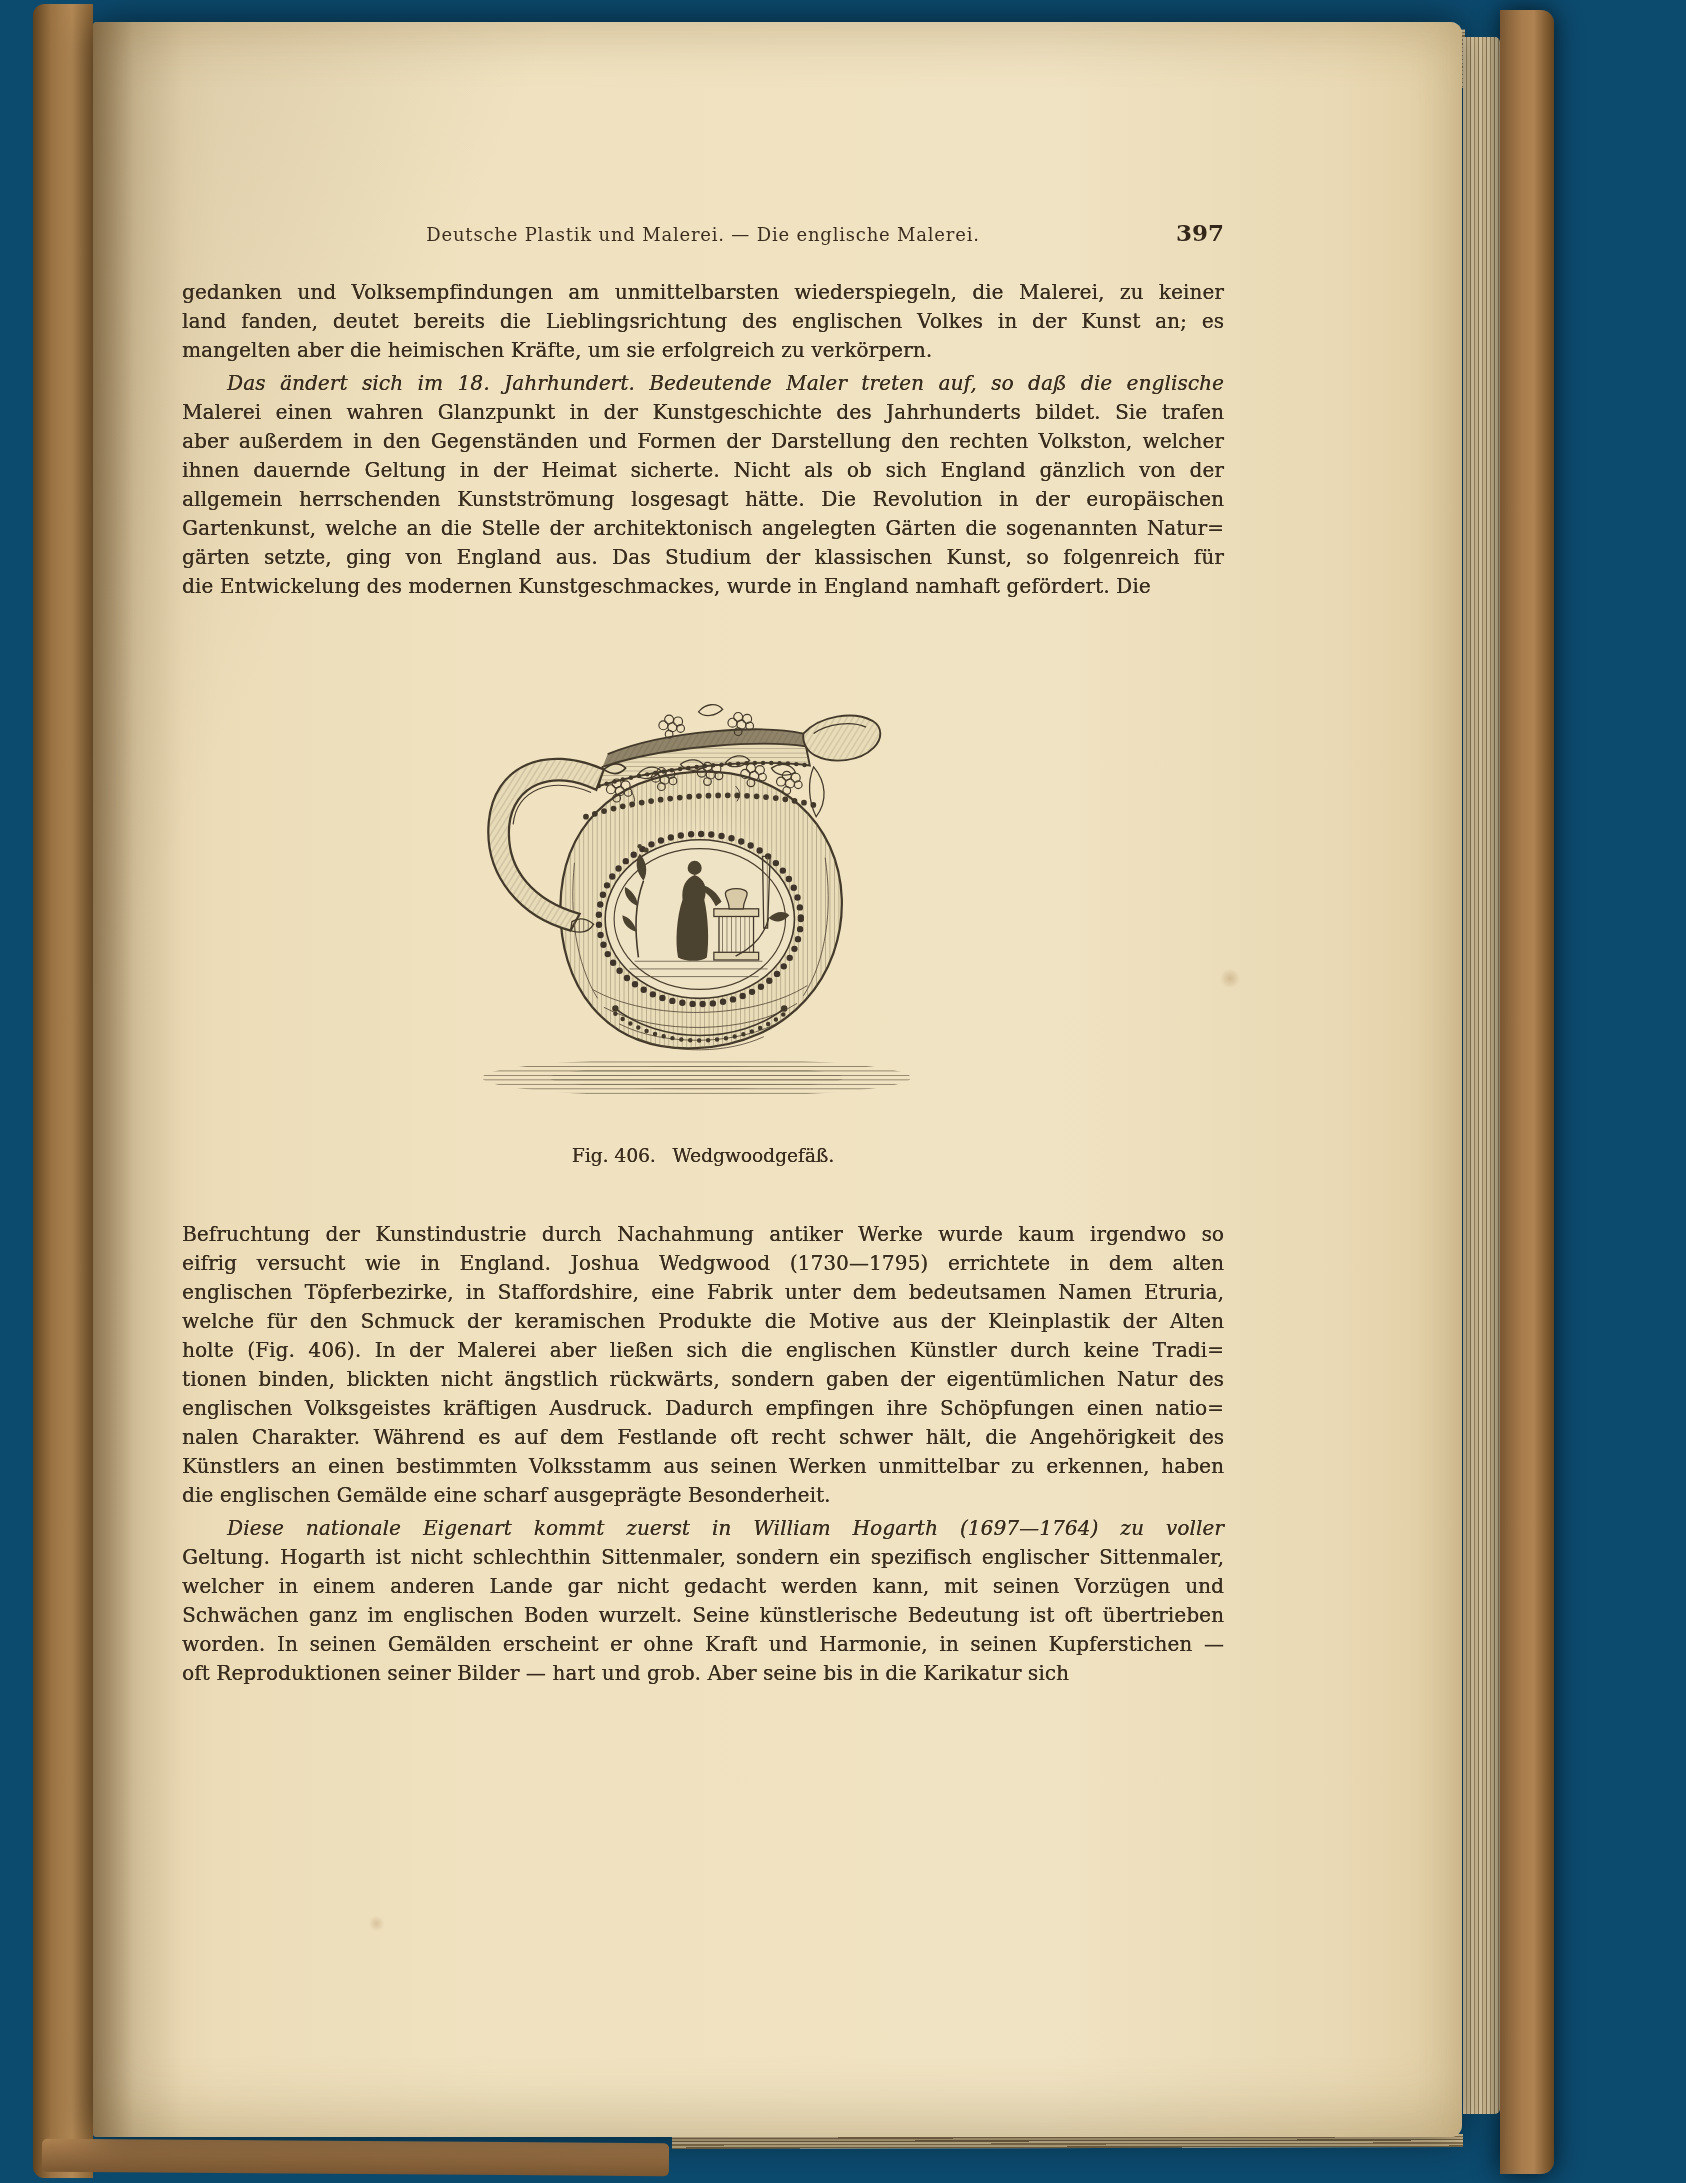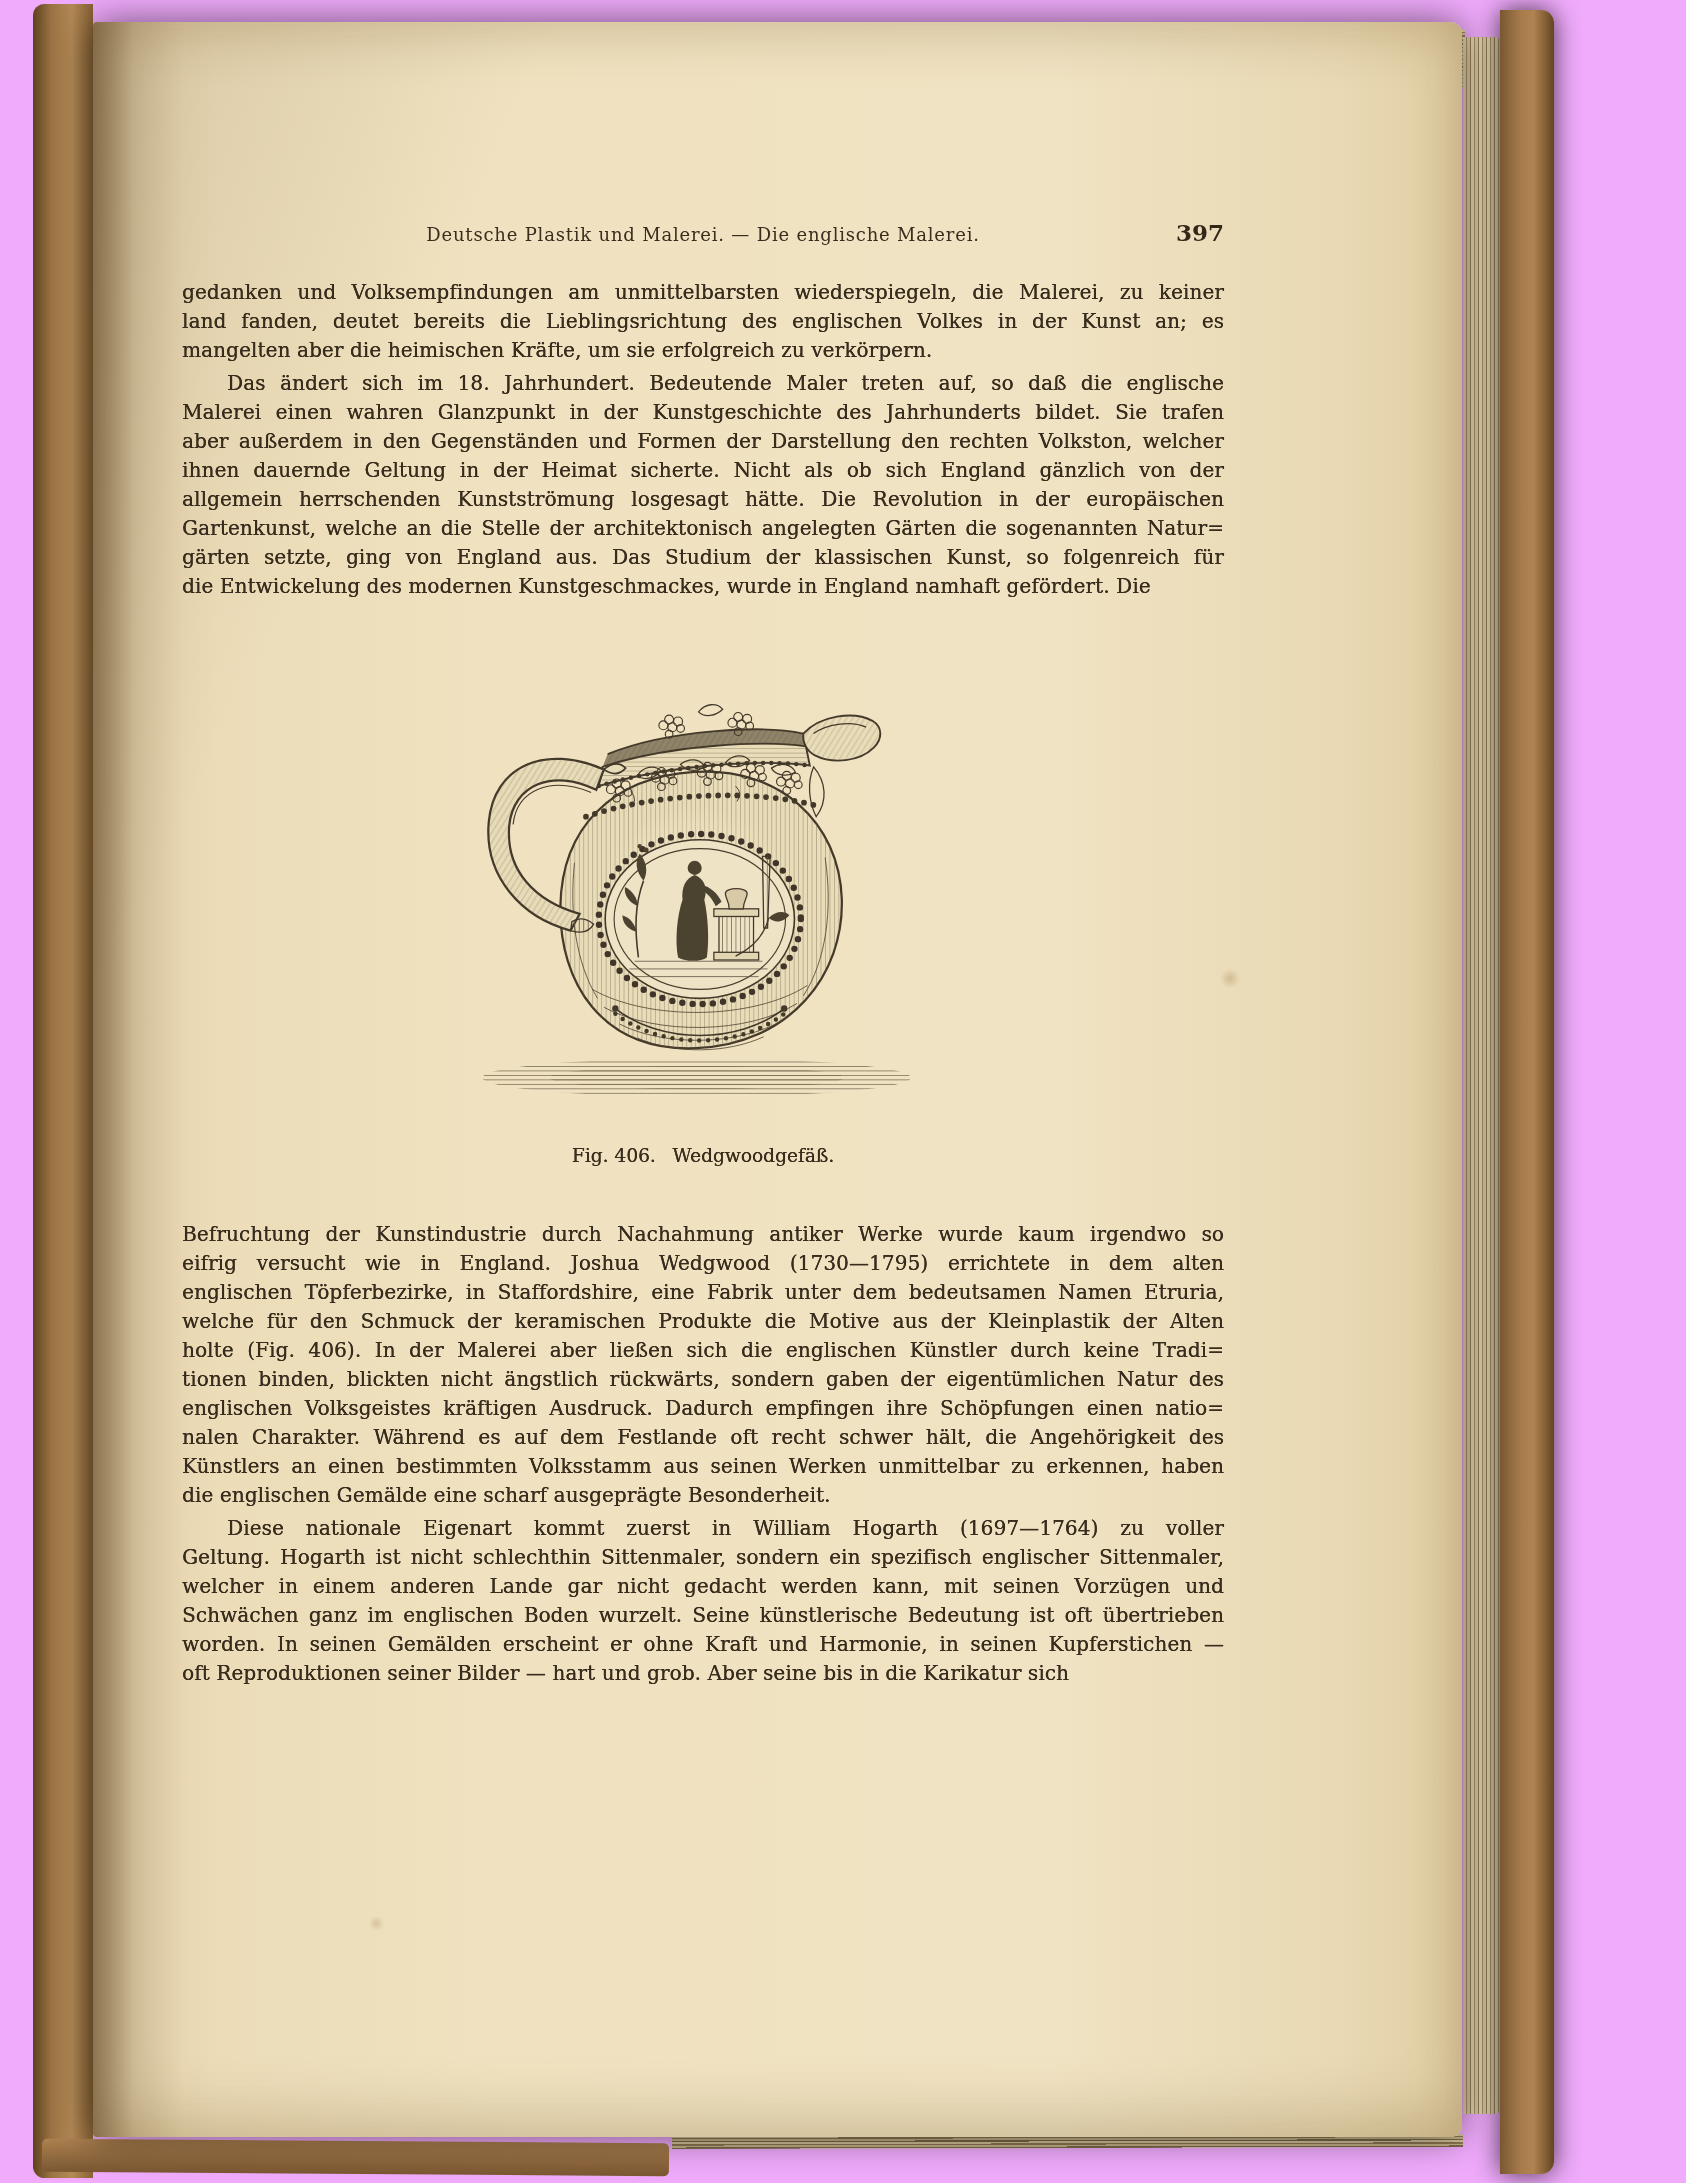--- a/index.html
+++ b/index.html
@@ -1,18 +1,18 @@
 <!DOCTYPE html>
 <html style="font-size:10.2px"><head>
 <meta charset="utf-8">
 <style>
   html,body{margin:0;padding:0;background:#131210;}
   .scene{
     position:relative;width:1686px;height:2183px;overflow:hidden;
-    background:#f0abfc;
+    background:#0c4a6e;
     font-family:"DejaVu Serif","Liberation Serif",serif;
   }
   
   .cover-left{
     position:absolute;left:33px;top:3.8px;width:60px;height:2174px;
     background:linear-gradient(90deg,#5e421f,#9a7243 30%,#b48a56 65%,#8a6436);
     border-radius:11.5px 0 0 11.5px;
   }
   .cover-right{
     position:absolute;left:1500px;top:10.2px;width:54px;height:2164px;
@@ -60,21 +60,21 @@
   .spot.b{left:275px;top:1894px;width:16.6px;height:15.4px;background:radial-gradient(circle,rgba(150,110,60,.25),transparent 70%);}
   
   .hdr{position:absolute;top:202px;left:89px;width:1042px;color:#3a2d1e;}
   .running-title{text-align:center;font-size:18px;letter-spacing:0.8px;}
   .page-number{position:absolute;right:0;top:-5.1px;font-size:23px;font-weight:bold;color:#33271a;text-align:right;}
   .content{position:absolute;top:256px;left:89px;width:1042px;color:#372c1d;}
   .text-block{width:100%;font-size:20px;letter-spacing:0.1px;text-shadow:0.2px 0 0 currentColor;}
   .para{margin:0 0 3.8px 0;}
   .line{line-height:29px;text-align:justify;text-align-last:justify;}
   .line.last{text-align-last:left;}
-  .para.indent .line:first-child{text-indent:45px;}
+  .para.indent .line:first-child{text-indent:45px;font-style:italic;}
   
   .figure{margin:29px auto 0;width:100%;text-align:center;}
   .figure svg{display:inline-block;}
   figcaption{margin-top:27px;font-size:18.6px;color:#3a2d1e;text-shadow:0.2px 0 0 currentColor;}
   figcaption .cap-label{margin-right:16.6px;margin-top:48px;}
   .text-block.lower{margin-top:54px;}
 </style>
 </head>
 <body>
 

